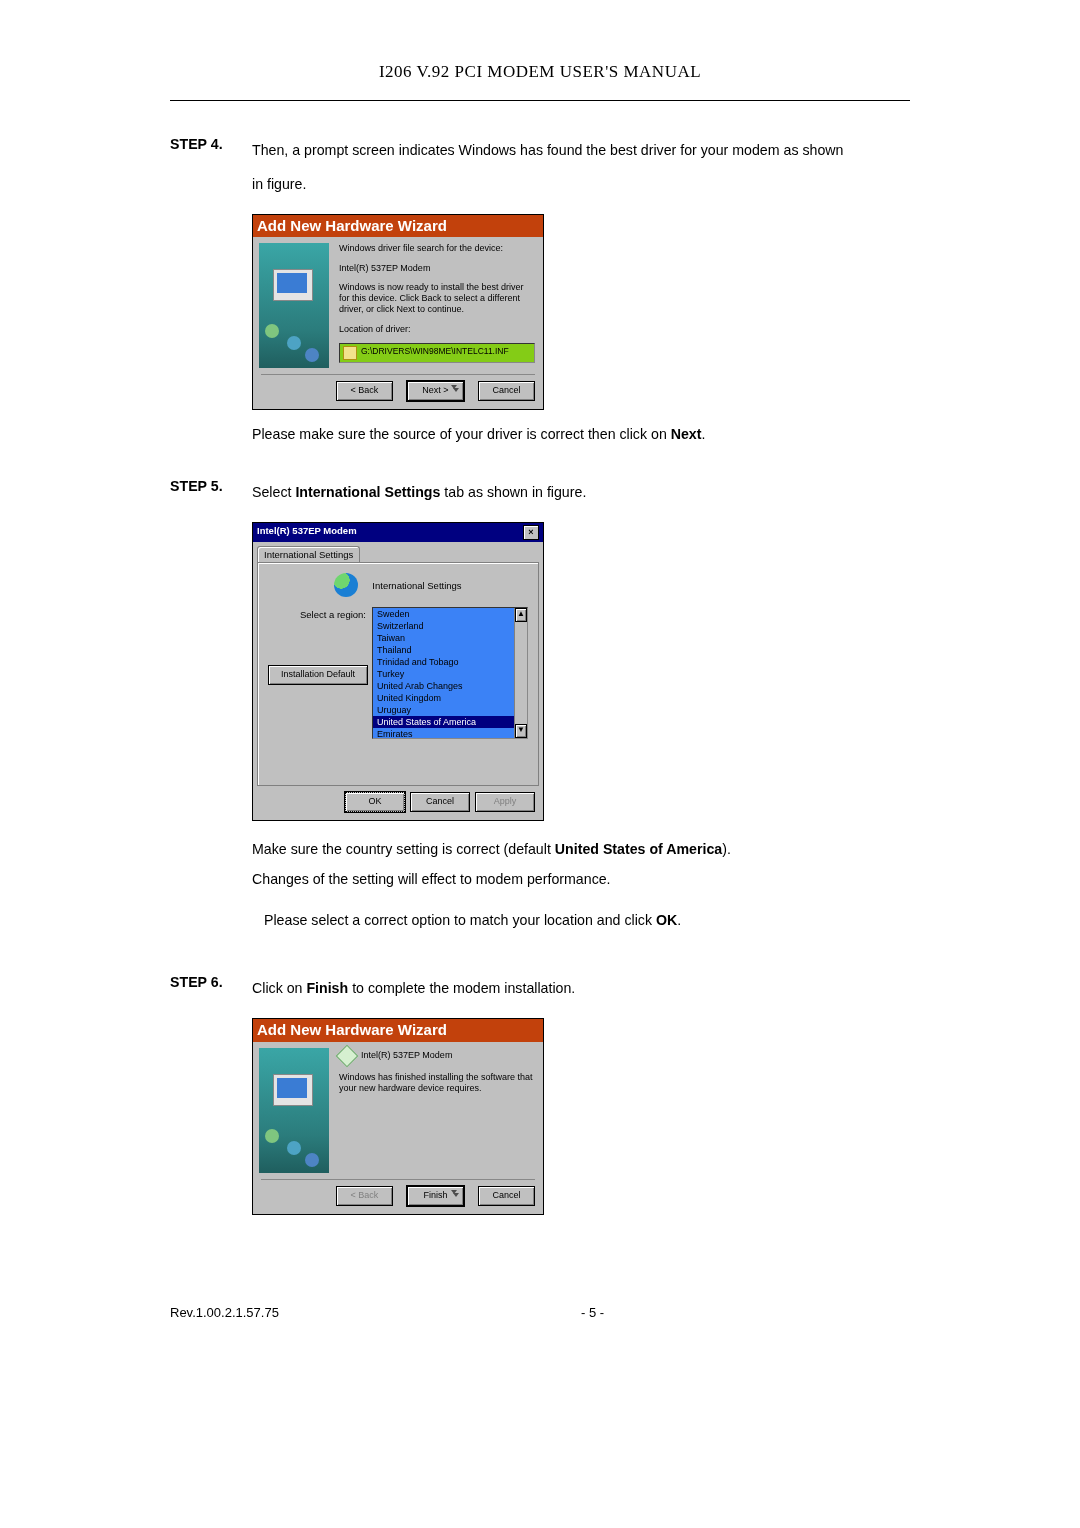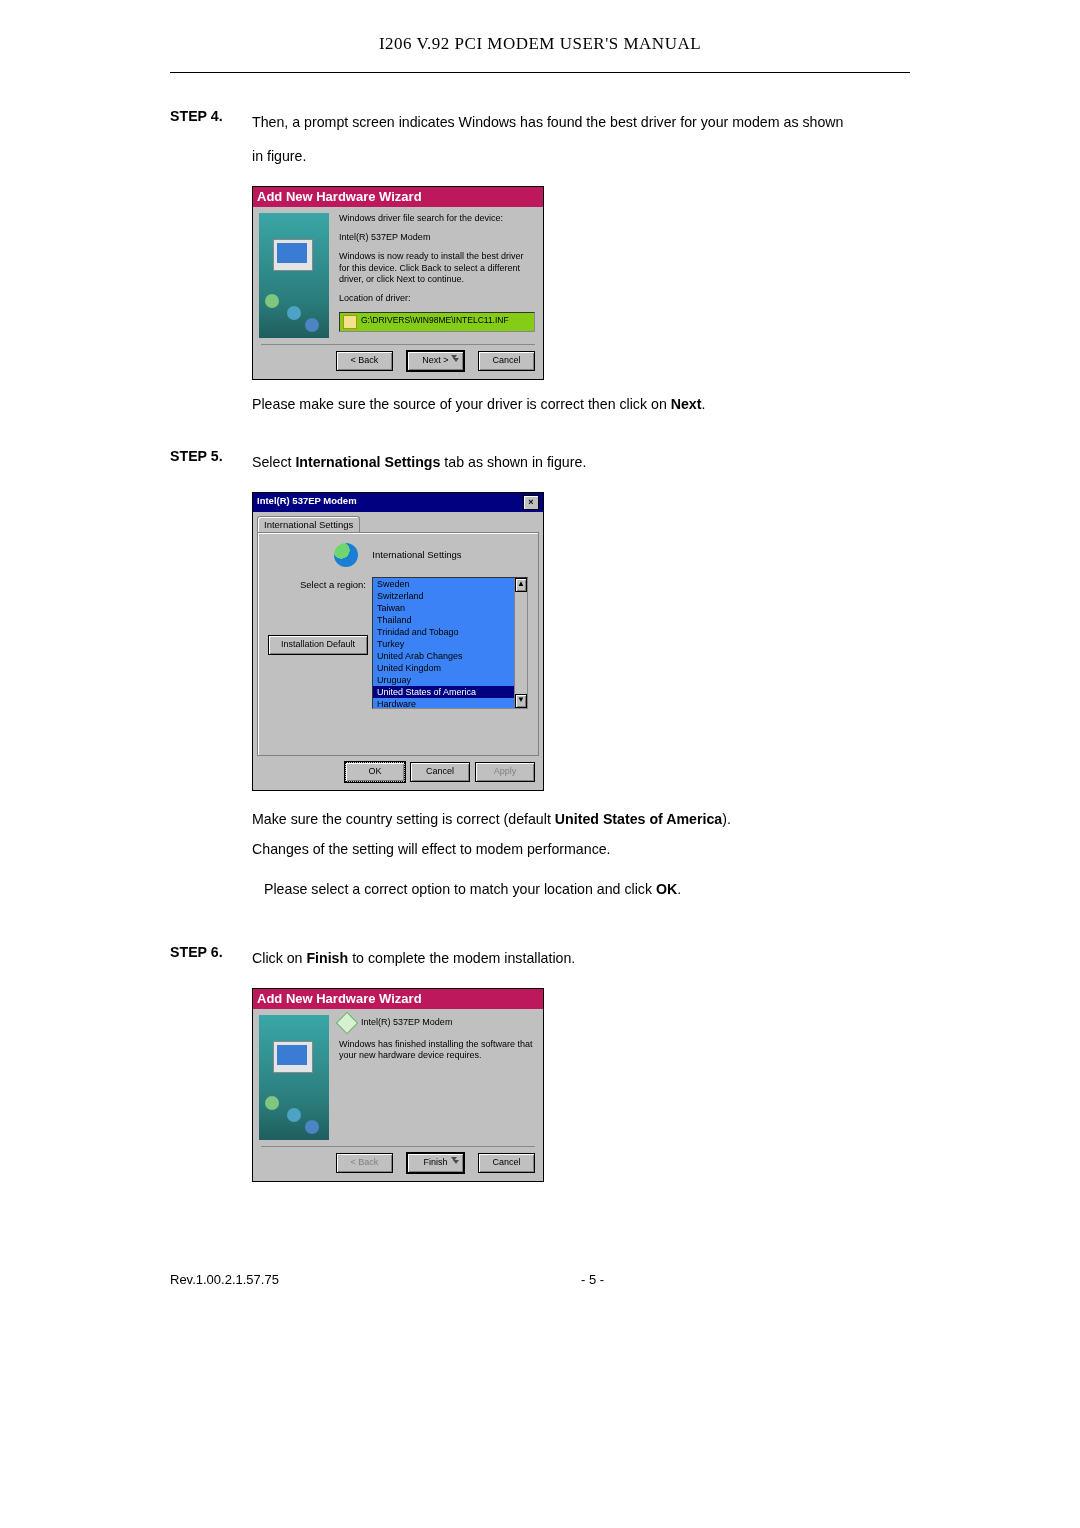--- a/index.html
+++ b/index.html
@@ -5,21 +5,21 @@
   body {
     background: #fff;
     margin: 0;
     font-family: Arial, Helvetica, sans-serif;
     font-size: 14.2px;
     color: #000;
   }
   .page {
     width: 850px;
     margin: 0 auto;
-    padding: 34px 55px 30px 55px;
+    padding: 62px 55px 30px 55px;
     box-sizing: border-box;
   }
   .header {
     text-align: center;
     font-family: "Times New Roman", Times, serif;
     font-size: 17px;
     letter-spacing: 0.5px;
     padding-bottom: 18px;
   }
   hr.rule {
@@ -54,25 +54,25 @@
     margin: 2px 0 10px 82px;
     width: 290px;
     border: 1px solid #000;
     background: #c0c0c0;
     font-family: "MS Sans Serif", Tahoma, sans-serif;
     font-size: 9px;
     color: #000;
     line-height: 1.25;
   }
   .wiz-title {
-    background: #be185d;
+    background: #c2410c;
     color: #fff;
     padding: 2px 4px;
     font-weight: bold;
-    font-size: 13px;
+    font-size: 15px;
   }
   .wiz-body {
     display: flex;
     padding: 6px 8px 2px 6px;
   }
   .wiz-img {
     width: 70px;
     height: 125px;
     background: linear-gradient(180deg, #3aa6a6 0%, #2b7c7c 70%, #1f5e5e 100%);
     margin-right: 10px;
@@ -321,21 +321,21 @@
               <div class="opt">Sweden</div>
               <div class="opt">Switzerland</div>
               <div class="opt">Taiwan</div>
               <div class="opt">Thailand</div>
               <div class="opt">Trinidad and Tobago</div>
               <div class="opt">Turkey</div>
               <div class="opt">United Arab Changes</div>
               <div class="opt">United Kingdom</div>
               <div class="opt">Uruguay</div>
               <div class="opt sel">United States of America</div>
-              <div class="opt">Hardware</div>
+              <div class="opt">Emirates</div>
             </div>
           <div class="sb">
             <div class="arr">▲</div>
             <div class="arr">▼</div>
           </div>
         </div>
       </div>
       <div class="row" style="margin-top:-100px;">
         <div class="instbtn">Installation Default</div>
       </div>

